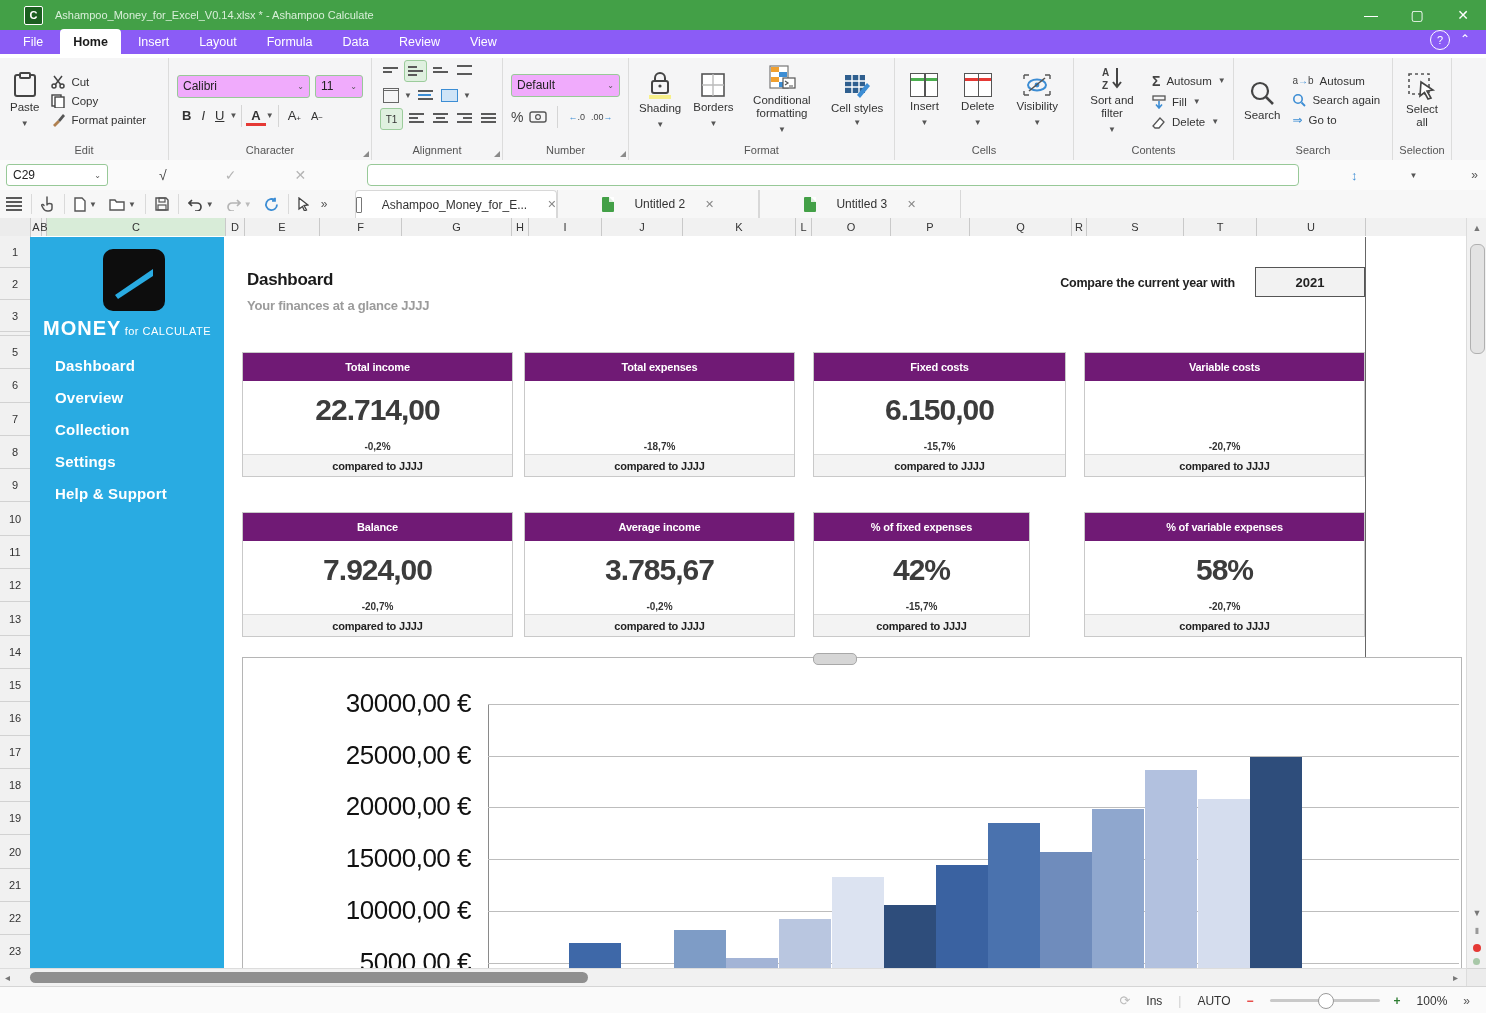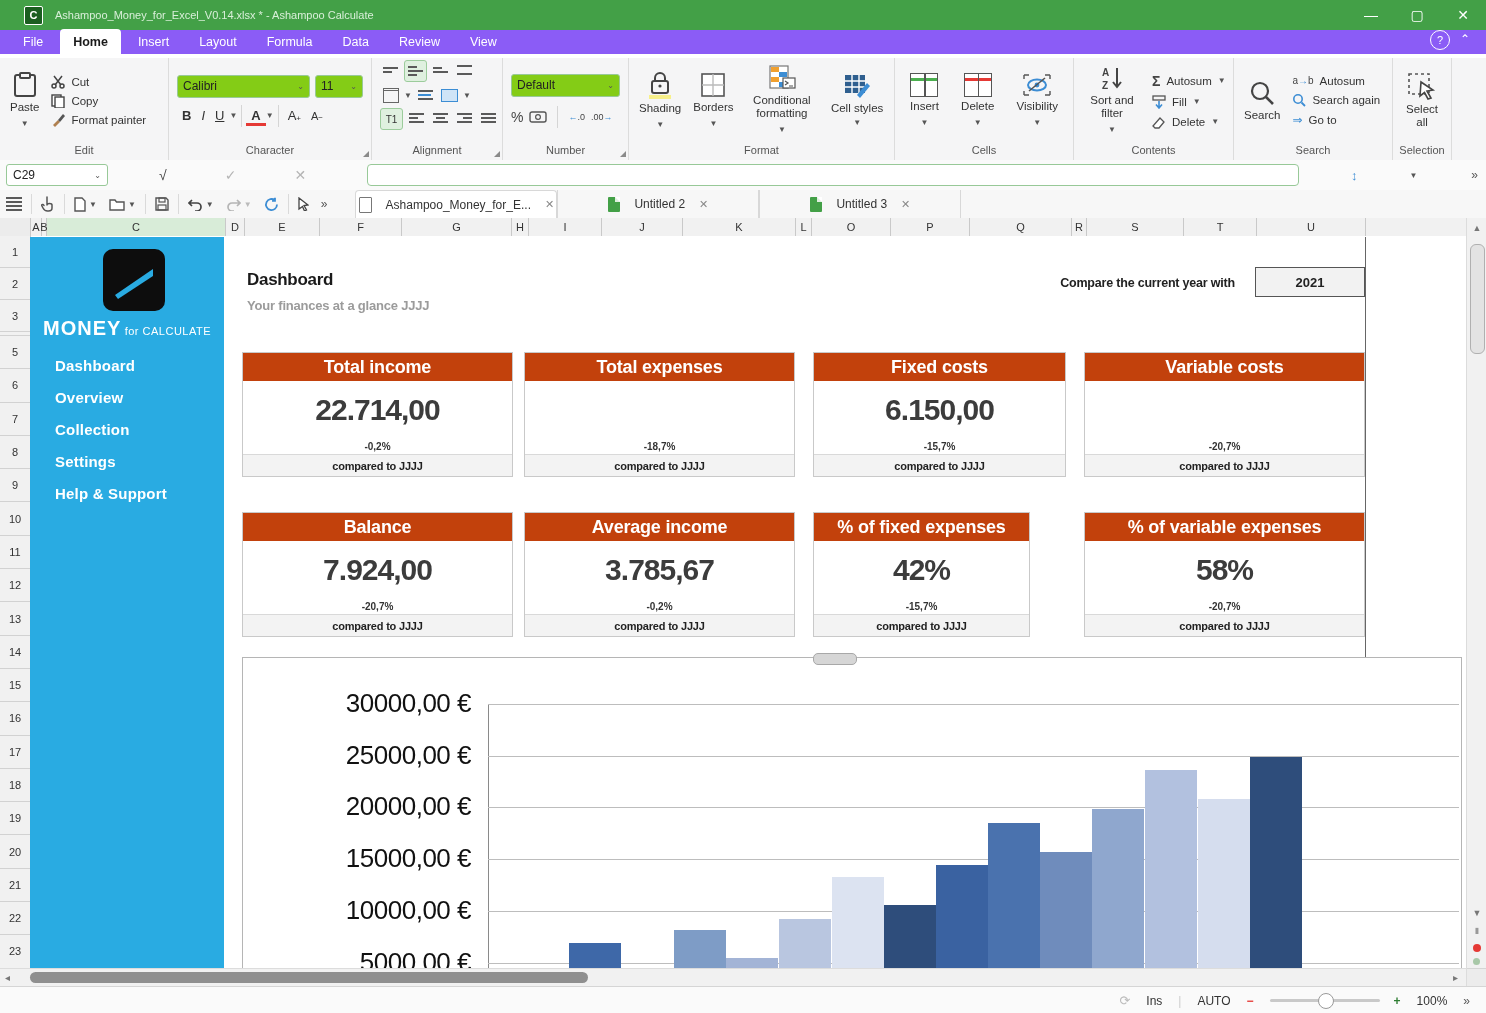--- a/index.html
+++ b/index.html
@@ -25,21 +25,21 @@
   #ribbon{left:0;top:58px;width:100%;height:102px;background:#f5f5f6;display:flex;border-bottom:1px solid #e0e0e0;}
   .rgroup{height:102px;border-right:1px solid #dcdcdc;display:flex;flex-direction:column;flex:none;position:relative;}
   .rbody{flex:1;display:flex;align-items:center;padding:2px 4px;}
   .rlabel{height:17px;font-size:11px;color:#555;text-align:center;line-height:15px;}
   .launcher{position:absolute;right:2px;bottom:3px;width:0;height:0;border-left:6px solid transparent;border-bottom:6px solid #8a8a8a;}
   .bigbtn{display:flex;flex-direction:column;align-items:center;justify-content:center;gap:3px;padding:2px 6px;border-radius:3px;
           font-size:11.5px;color:#333;text-align:center;line-height:13px;}
   .dd{font-size:8px;color:#555;}
   .stackcol{display:flex;flex-direction:column;justify-content:center;gap:5px;margin-left:6px;}
   .sbtn{display:flex;align-items:center;gap:6px;font-size:11.5px;color:#333;}
-  .combo{background:#84cc16;border:1px solid #98c998;border-radius:3px;height:21px;display:flex;align-items:center;
+  .combo{background:#f0abfc;border:1px solid #98c998;border-radius:3px;height:21px;display:flex;align-items:center;
          padding:0 5px;font-size:12px;color:#222;justify-content:space-between;}
   .charbtn{font-size:13px;color:#333;padding:2px 5px;display:flex;align-items:flex-end;}
   .vdiv{width:1px;height:22px;background:#d5d5d5;margin:0 4px;}
   .lineicon{display:flex;flex-direction:column;gap:2px;width:15px;}
   .lineicon span{height:2px;background:#5a5a5a;display:block;}
   .icobtn{width:21px;height:20px;display:flex;align-items:center;justify-content:center;border-radius:3px;}
   .icobtn.on{background:#dff0df;border:1px solid #9ccc9c;}
   .gridico{width:20px;height:16px;border:1.5px solid #555;position:relative;background:#fff;}
   .gridico::before{content:"";position:absolute;left:0;right:0;top:4px;height:3px;}
   .gridico.g-green::before{background:#4caf50;}
@@ -50,21 +50,21 @@
   #cellref{width:88px;height:20px;margin-left:6px;background:#fff;border:1px solid #98c998;border-radius:3px;
            display:flex;align-items:center;justify-content:space-between;padding:0 6px;font-size:12px;}
   .fx{font-size:14px;color:#444;margin:0 7px;}
   .fx.dim{color:#b5b5b5;}
   #formulainput{flex:1;height:20px;background:#fff;border:1px solid #98c998;border-radius:4px;margin:0 8px 0 10px;}
   
   #toolrow{left:0;top:190px;width:100%;height:28px;background:#f7f7f7;border-bottom:1px solid #d8d8d8;display:flex;align-items:stretch;}
   .tico{display:flex;align-items:center;justify-content:center;padding:0 6px;color:#444;}
   .tdiv{width:1px;background:#dadada;margin:4px 3px;}
   #tabs{display:flex;margin-left:22px;}
-  .sheet-tab{width:200px;display:flex;align-items:center;justify-content:center;gap:14px;font-size:12px;color:#333;
+  .sheet-tab{width:200px;display:flex;align-items:center;justify-content:center;gap:20px;font-size:12px;color:#333;
              border-left:1px solid #d8d8d8;border-right:1px solid #d8d8d8;position:relative;}
   .sheet-tab.active{background:#fff;border-top:1px solid #d8d8d8;border-radius:4px 4px 0 0;}
   .tabx{color:#888;font-size:11px;}
   .docico-green{width:12px;height:15px;background:#43a047;border-radius:1px;position:relative;}
   .docico-green::after{content:"";position:absolute;right:0;top:0;border-style:solid;border-width:0 5px 5px 0;border-color:transparent #fff #dfefdf transparent;}
   .docico-grey{width:11px;height:14px;border:1.2px solid #777;border-radius:1px;background:#fff;}
   
   #colheads{left:0;top:218px;width:1466px;height:18px;display:flex;background:#f1f1f1;border-bottom:1px solid #c9c9c9;}
   #cornerbox{width:30px;height:100%;background:#ececec;border-right:1px solid #c9c9c9;flex:none;}
   .colh{height:100%;border-right:1px solid #c9c9c9;font-size:11px;color:#333;display:flex;align-items:center;justify-content:center;flex:none;box-sizing:border-box;}
@@ -80,21 +80,21 @@
   #brand small{font-size:11px;letter-spacing:.5px;}
   .navitem{left:25px;color:#fff;font-weight:bold;font-size:15px;letter-spacing:.2px;}
   
   #dashtitle{left:247px;top:34px;font-size:17px;font-weight:bold;color:#1a1a1a;letter-spacing:-.3px;}
   #dashsub{left:247px;top:62px;font-size:13px;font-weight:bold;color:#9b9b9b;letter-spacing:-.2px;}
   #comparelabel{left:935px;top:40px;width:300px;text-align:right;font-weight:bold;font-size:12.5px;letter-spacing:-.2px;}
   #yearbox{left:1255px;top:31px;width:110px;height:30px;background:#f2f2f2;border:1px solid #555;box-sizing:border-box;
            display:flex;align-items:center;justify-content:center;font-weight:bold;font-size:13px;}
   #dashvline{left:1365px;top:1px;width:1px;height:420px;background:#666;}
   .card{background:#fff;border:1px solid #c9c9c9;box-sizing:border-box;}
-  .card .chead{height:28px;background:#c2410c;color:#fff;font-weight:bold;font-size:18px;display:flex;align-items:center;justify-content:center;letter-spacing:-.2px;}
+  .card .chead{height:28px;background:#701a75;color:#fff;font-weight:bold;font-size:11px;display:flex;align-items:center;justify-content:center;letter-spacing:-.2px;}
   .card .cval{position:absolute;left:0;right:0;top:40px;text-align:center;font-size:30px;font-weight:bold;color:#3c3c3c;letter-spacing:-1px;}
   .card .cdelta{position:absolute;left:0;right:0;top:88px;text-align:center;font-size:10px;font-weight:bold;color:#333;}
   .card .cfoot{position:absolute;left:0;right:0;bottom:0;height:21px;background:#f3f3f3;border-top:1px solid #d9d9d9;
                display:flex;align-items:center;justify-content:center;font-size:11px;font-weight:bold;color:#222;letter-spacing:-.2px;}
   
   #chart{left:242px;top:421px;width:1220px;height:330px;background:#fff;border:1px solid #b5b5b5;border-bottom:none;box-sizing:border-box;}
   .gline{position:absolute;left:245px;width:971px;height:1px;background:#bdbdbd;}
   .ytick{position:absolute;left:0;width:228px;text-align:right;font-size:26px;color:#111;letter-spacing:-.5px;}
   #yaxis{position:absolute;left:245px;top:46px;bottom:0;width:1px;background:#8a8a8a;}
   .bar{position:absolute;}

